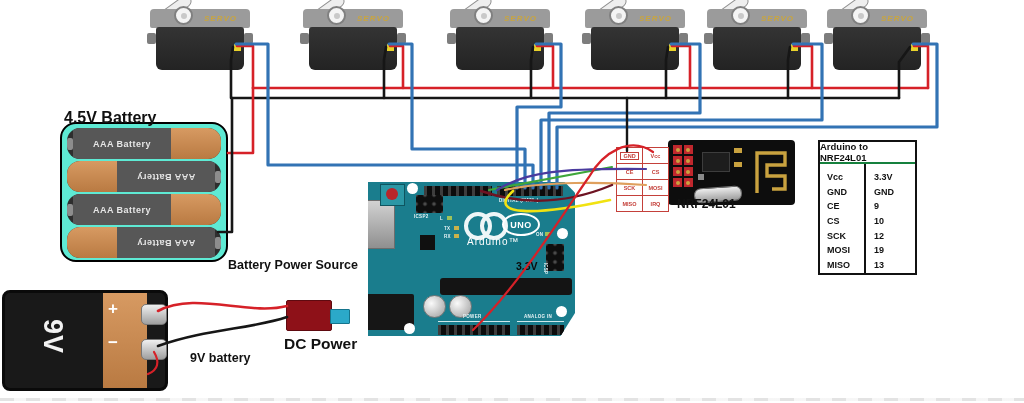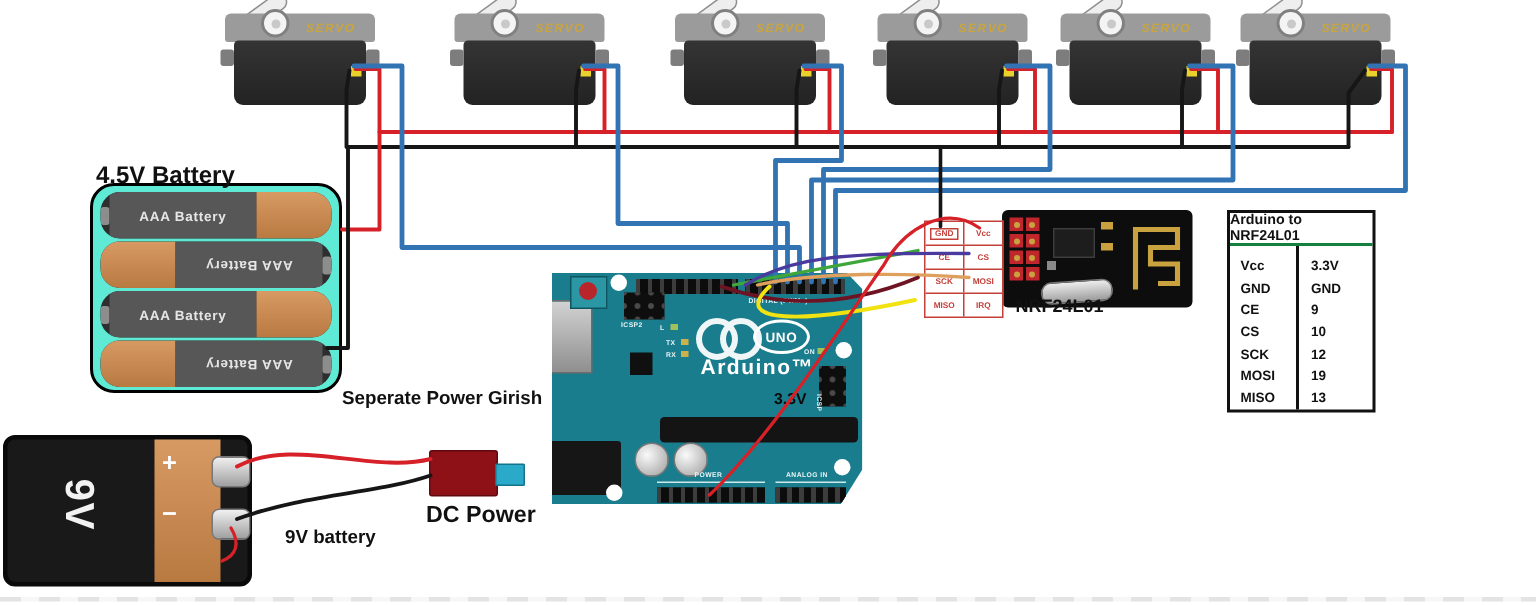--- a/index.html
+++ b/index.html
@@ -72,21 +72,21 @@
   #uno .chip{position:absolute;left:52px;top:53px;width:15px;height:15px;background:#101010;}
   #uno .ic{position:absolute;left:72px;top:96px;width:132px;height:17px;background:#141414;border-radius:3px;}
   #uno .capc{position:absolute;top:113px;width:21px;height:21px;border-radius:50%;
              background:radial-gradient(circle at 35% 35%,#fafafa,#9c9c9c);border:1px solid #777;}
   #uno .c1{left:55px;} #uno .c2{left:81px;}
   #uno .hole{position:absolute;width:11px;height:11px;border-radius:50%;background:#fff;}
   #uno .ring{position:absolute;width:20px;height:20px;border:4px solid #eef6f7;border-radius:50%;}
   #uno .unoval{position:absolute;left:134px;top:31px;width:34px;height:19px;border:2.5px solid #fff;
                border-radius:50%;color:#fff;font-weight:bold;font-size:9px;display:flex;
                align-items:center;justify-content:center;letter-spacing:.5px;}
-  #uno .brand{position:absolute;left:99px;top:54px;color:#fff;font-size:14px;font-weight:bold;letter-spacing:1px;}
+  #uno .brand{position:absolute;left:99px;top:54px;color:#fff;font-size:10px;font-weight:normal;letter-spacing:1px;}
   #uno .v33{position:absolute;left:148px;top:78px;color:#0a0a0a;font-size:10.5px;font-weight:bold;}
   #uno .ledsq{position:absolute;width:5px;height:4px;background:#9fc25a;}
   #uno .skline{position:absolute;height:1px;background:#cfe9ec;}
   
   #nrf{left:668px;top:140px;width:127px;height:65px;background:#0d0d0d;border-radius:4px;z-index:2;}
   #nrf .hdr{position:absolute;left:5px;top:5px;width:21px;height:43px;display:flex;flex-wrap:wrap;gap:1.5px;}
   #nrf .hdr b{width:9px;height:9px;background:#c0272d;position:relative;}
   #nrf .hdr b::after{content:"";position:absolute;left:2.5px;top:2.5px;width:4px;height:4px;border-radius:50%;background:var(--nrf-gold);}
   #nrf .xtal{position:absolute;left:26px;top:47px;width:46px;height:13px;border-radius:7px;
              background:linear-gradient(#ededed,#9b9b9b);border:1px solid #777;transform:rotate(-4deg);}
@@ -353,21 +353,21 @@
         <span class="rt-r">19</span>
       </div>
         <div class="rt-row">
         <span class="rt-l">MISO</span>
         <span class="rt-r">13</span>
       </div>
       </div>
   </div>
 
   <div class="lbl" id="lbl-45v">4.5V Battery</div>
-  <div class="lbl" id="lbl-sps">Seperate Power Girish</div>
+  <div class="lbl" id="lbl-sps">Battery Power Source</div>
   <div class="lbl" id="lbl-dcj">DC Power</div>
   <div class="lbl" id="lbl-9v">9V battery</div>
   <div class="lbl" id="lbl-nrf">NRF24L01</div>
 
   <div class="abs" id="artifact"></div>
 
   <svg id="wires" width="1024" height="403">
     <g fill="none" stroke-linecap="round" stroke-linejoin="round">
 
       <path d="M253,88 H928" style="stroke:var(--wire-red)" stroke-width="2.6"></path>

